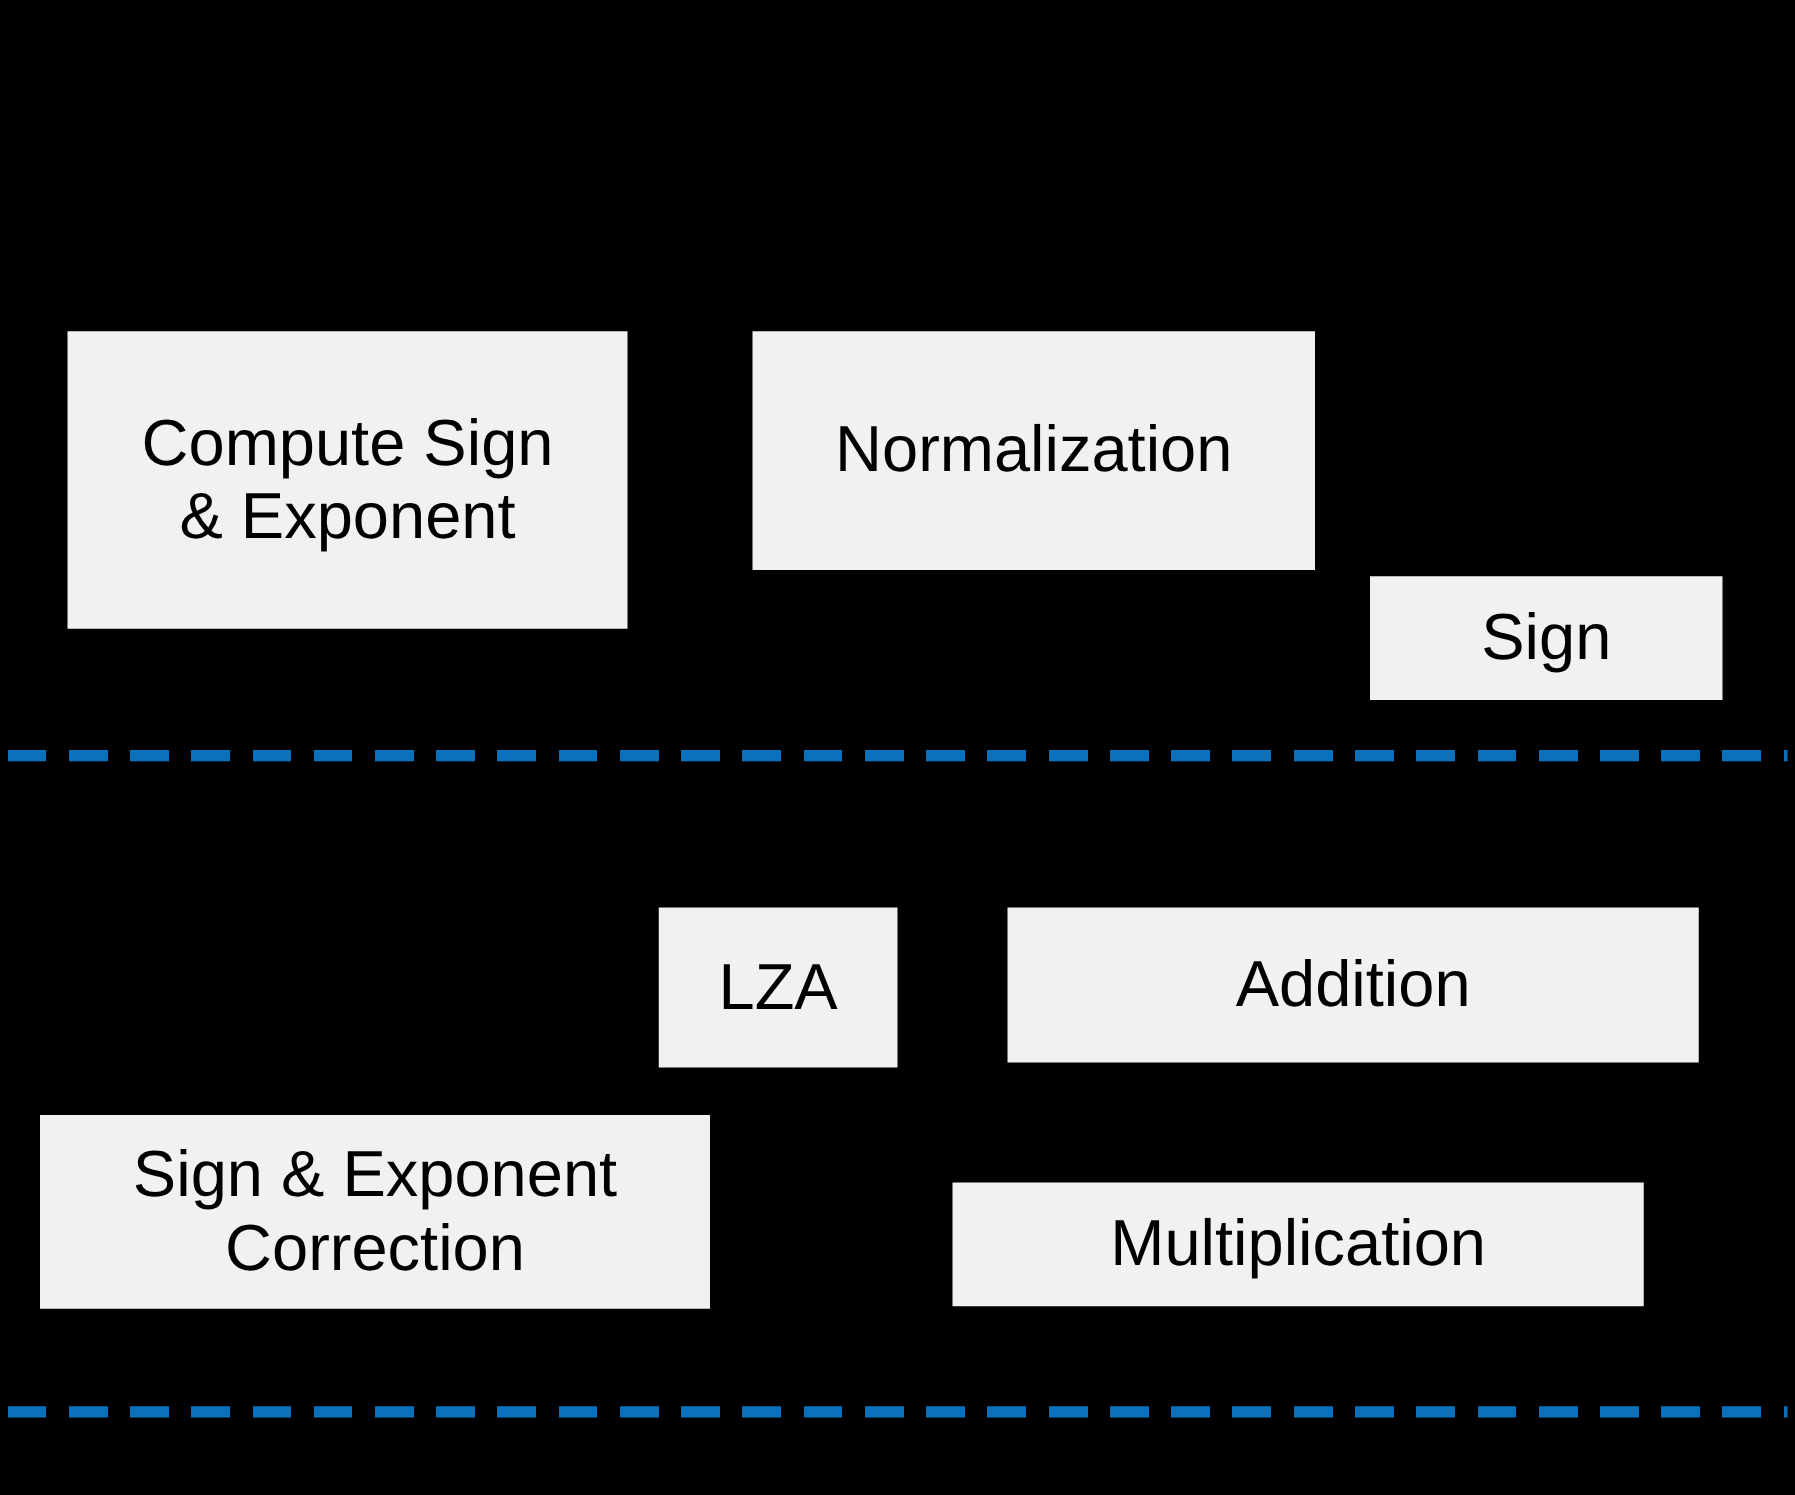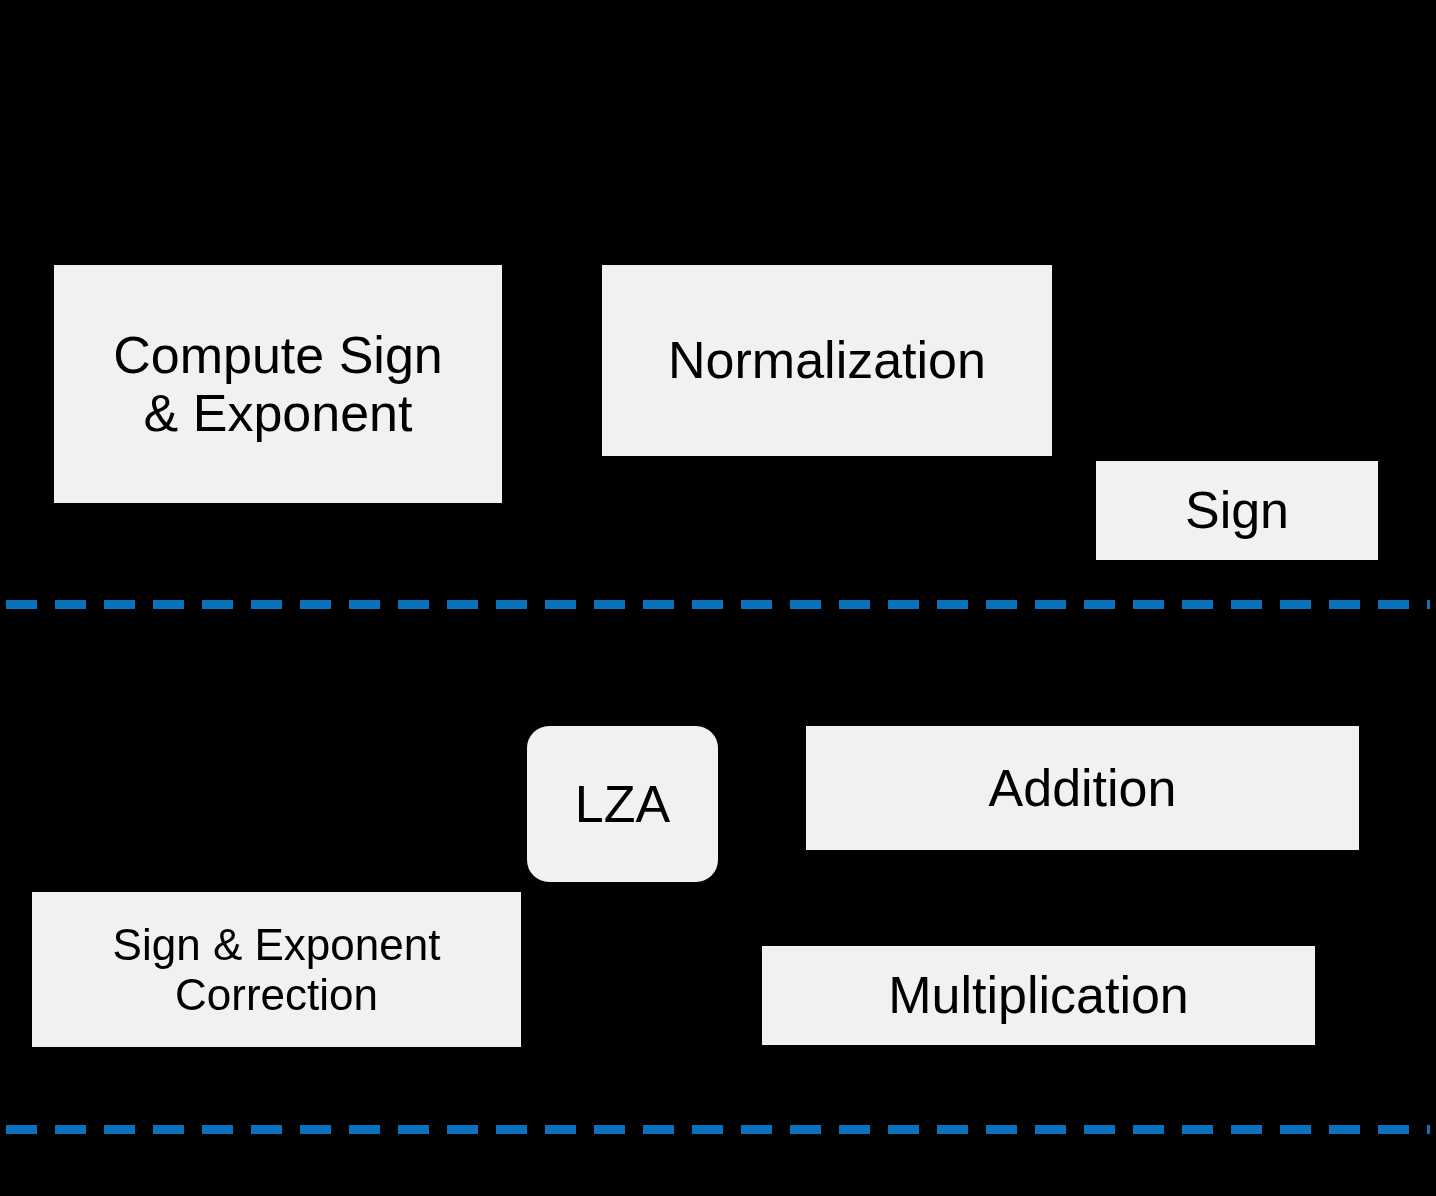--- a/index.html
+++ b/index.html
@@ -55,29 +55,29 @@
   </div>
 
   <div class="stage-box" style="left:602px; top:265px; width:450px; height:191px; font-size:52px;">
     <span>Normalization</span>
   </div>
 
   <div class="stage-box" style="left:1096px; top:461px; width:282px; height:99px; font-size:52px;">
     <span>Sign</span>
   </div>
 
-  <div class="stage-box" style="left:527px; top:726px; width:191px; height:156px; font-size:52px;border-radius:22px;">
+  <div class="stage-box" style="left:527px; top:726px; width:191px; height:128px; font-size:52px;">
     <span>LZA</span>
   </div>
 
   <div class="stage-box" style="left:762px; top:726px; width:553px; height:124px; font-size:52px;margin-left:44px;">
     <span>Addition</span>
   </div>
 
-  <div class="stage-box" style="left:32px; top:892px; width:489px; height:155px; font-size:44px;">
+  <div class="stage-box" style="left:32px; top:892px; width:536px; height:155px; font-size:52px;">
     <span>Sign &amp; Exponent
 Correction</span>
   </div>
 
   <div class="stage-box" style="left:762px; top:946px; width:553px; height:99px; font-size:52px;">
     <span>Multiplication</span>
   </div>
 
   <div class="divider" style="left:6px; top:600px; width:1424px;"></div>
 

